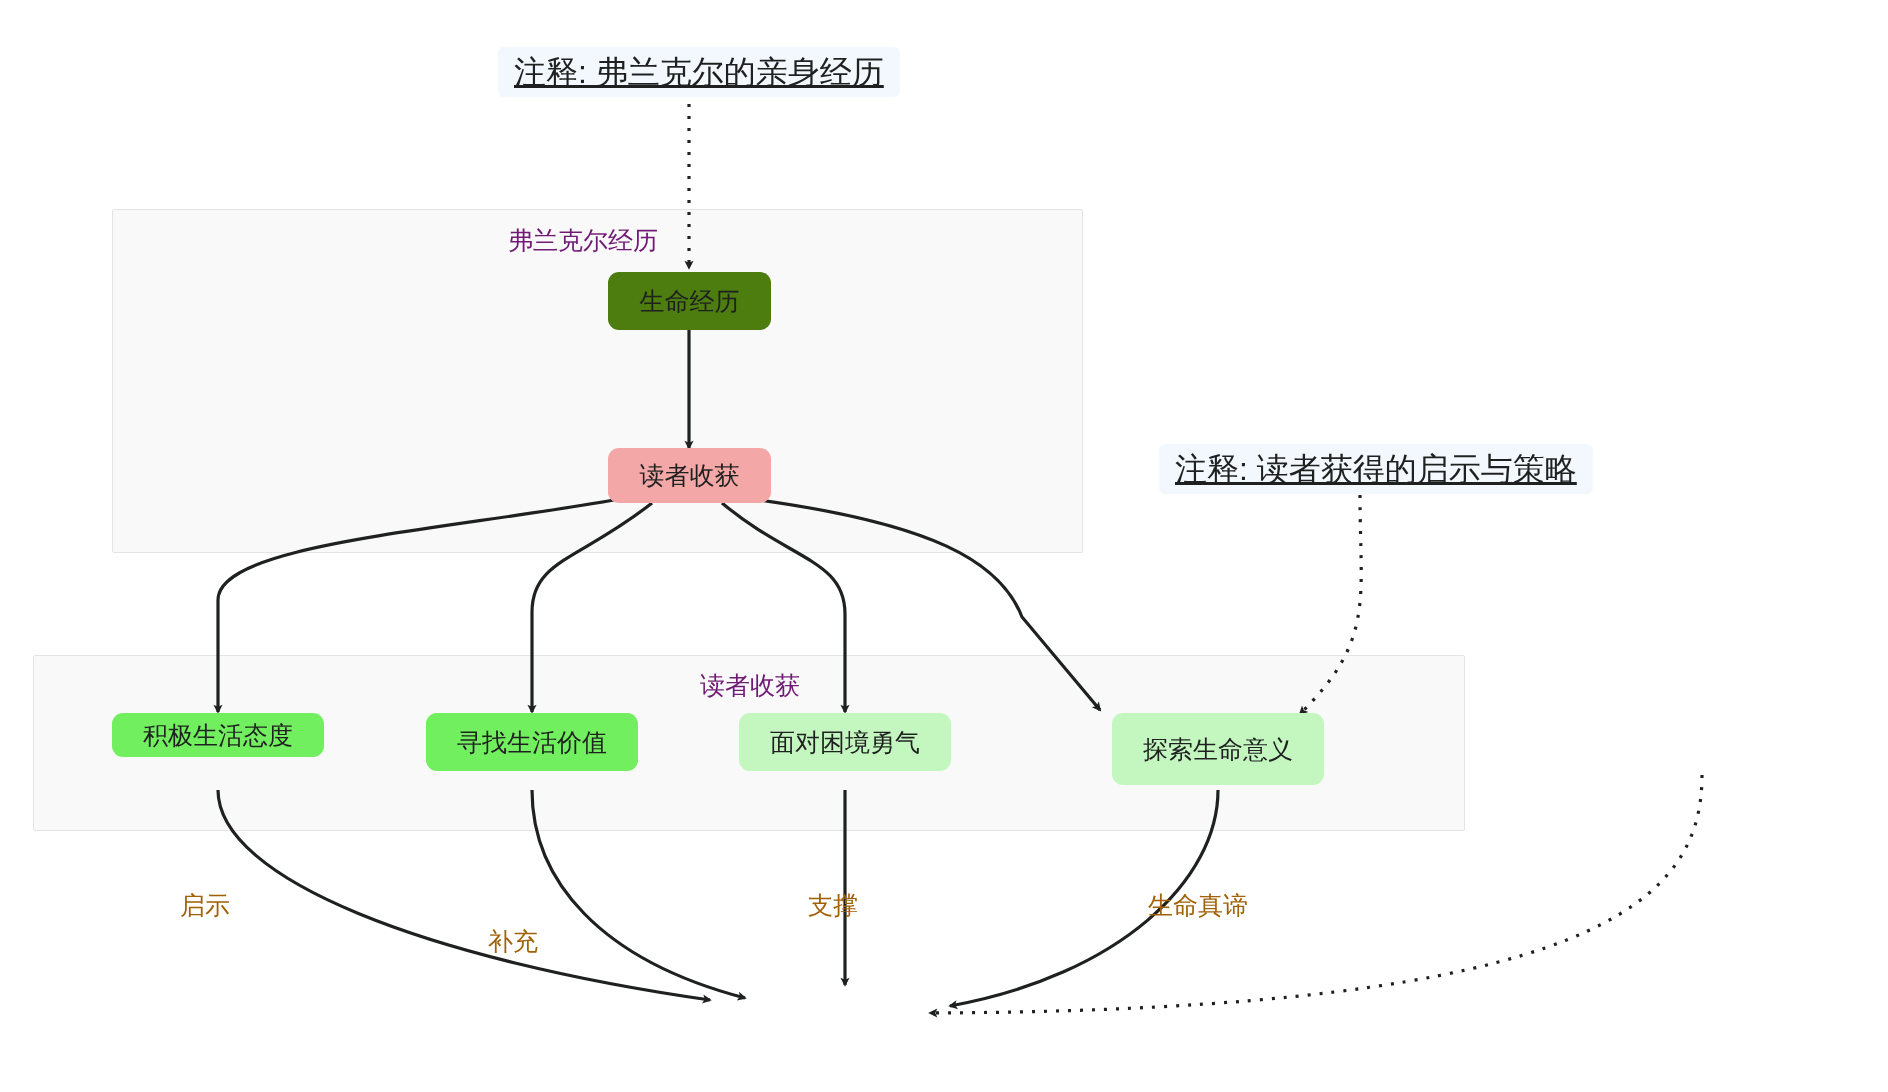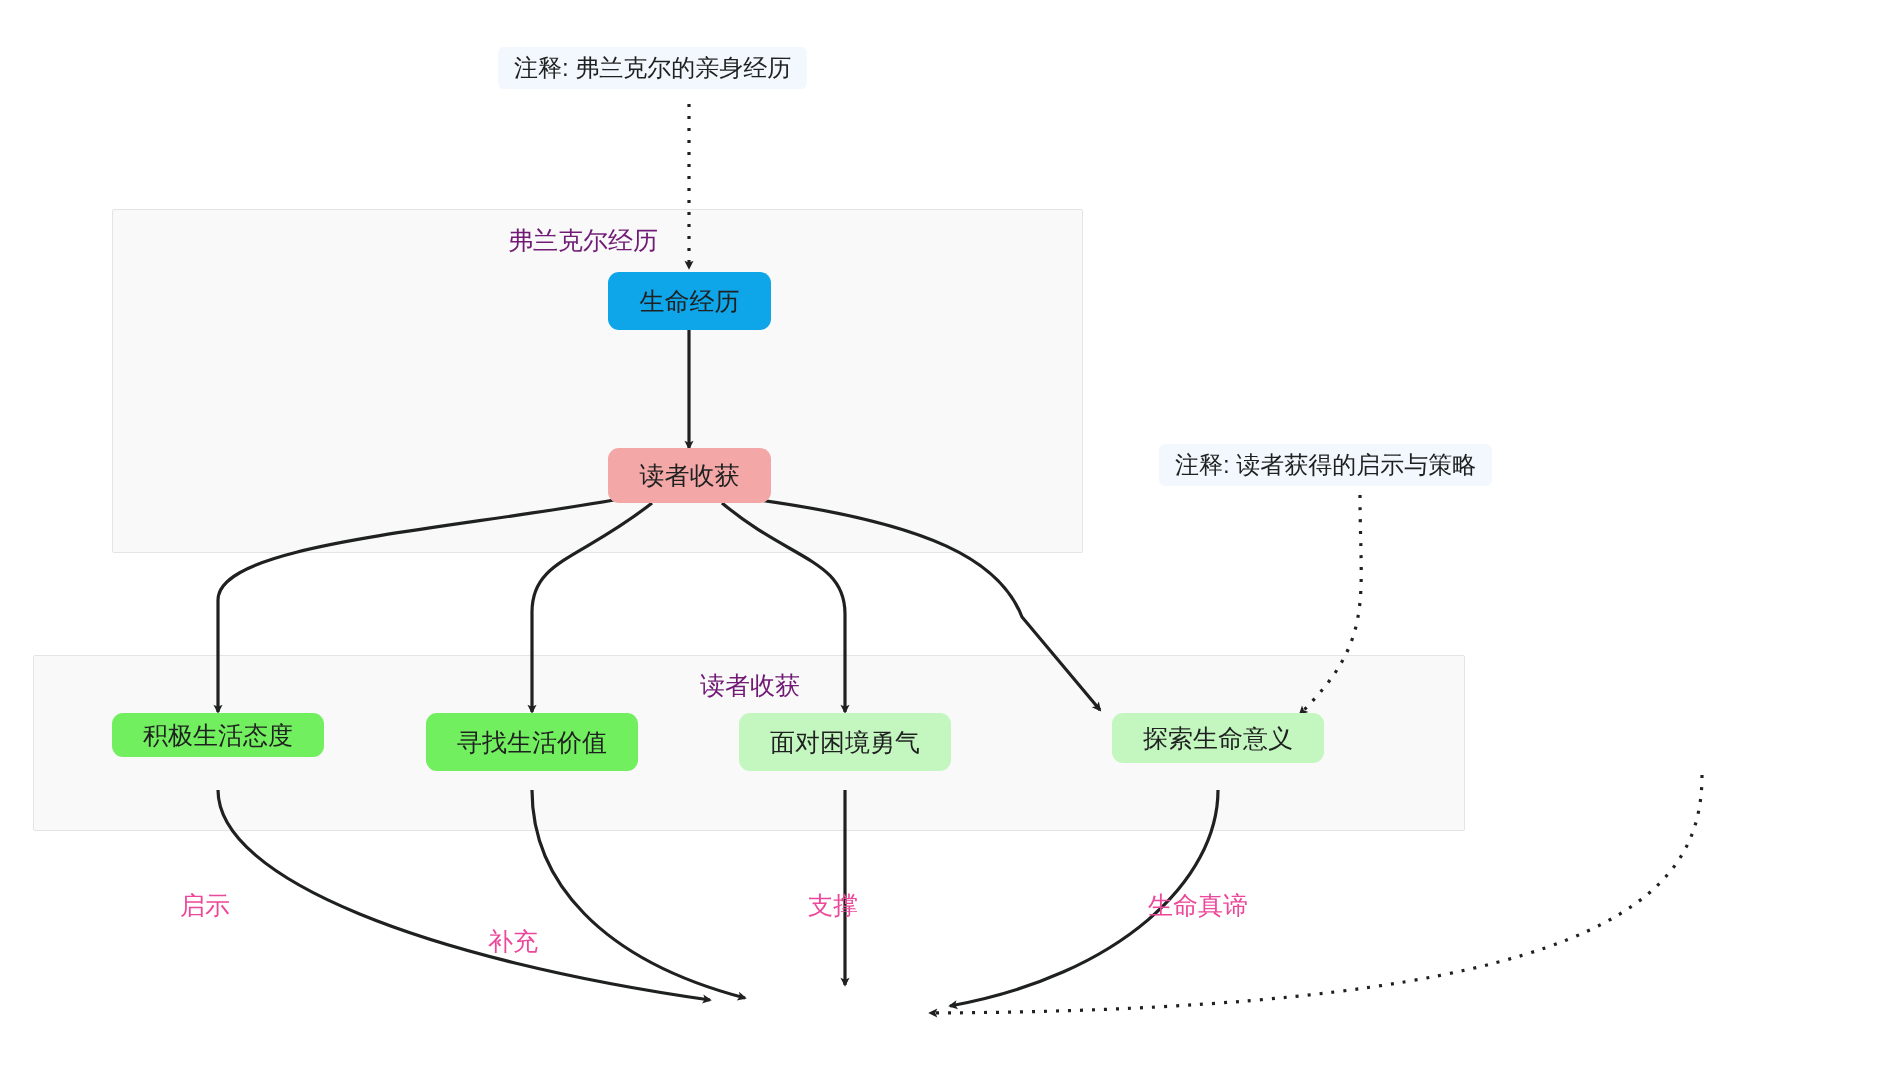--- a/index.html
+++ b/index.html
@@ -51,30 +51,31 @@
     line-height: 1;
   }
   .note {
     position: absolute;
     display: flex;
     align-items: center;
     justify-content: center;
     box-sizing: border-box;
     background: #f2f8fd;
     border-radius: 6px;
-    font-size: 24px;
+    font-size: 32px;
     color: #1f2020;
     white-space: nowrap;
     padding: 9px 16px;
     line-height: 1;
+    text-decoration: underline;
   }
   .edge-label {
     position: absolute;
     font-size: 25px;
-    color: #ec4899;
+    color: #a16207;
     white-space: nowrap;
     line-height: 1;
     background: transparent;
   }
 </style>
 </head>
 <body>
 
 <div id="canvas">
 
@@ -114,31 +115,31 @@
 
     <path d="M 1360 495 C 1360 600 1375 640 1300 714" fill="none" stroke="#1f2020" stroke-width="3.2" stroke-dasharray="3 9" stroke-linecap="butt" marker-end="url(#arrowbig)"></path>
 
     <path d="M 1702 775 C 1702 900 1600 1010 930 1013" fill="none" stroke="#1f2020" stroke-width="3.2" stroke-dasharray="3 9" stroke-linecap="butt" marker-end="url(#arrowbig)"></path>
   </svg>
 
   <div class="cluster-label" style="left:508px; top:228px;">弗兰克尔经历</div>
 
   <div class="cluster-label" style="left:700px; top:673px;">读者收获</div>
 
-  <div class="node" style="left:608px; top:272px; width:163px; height:58px; background:#0ea5e9;">生命经历</div>
+  <div class="node" style="left:608px; top:272px; width:163px; height:58px; background:#4d7c0f;">生命经历</div>
 
   <div class="node" style="left:608px; top:448px; width:163px; height:55px; background:#f4a7a7;">读者收获</div>
 
   <div class="node" style="left:112px; top:713px; width:212px; height:44px; background:#72ef5f;">积极生活态度</div>
 
   <div class="node" style="left:739px; top:713px; width:212px; height:58px; background:#c4f7c0;">面对困境勇气</div>
 
   <div class="node" style="left:426px; top:713px; width:212px; height:58px; background:#72ef5f;">寻找生活价值</div>
 
-  <div class="node" style="left:1112px; top:713px; width:212px; height:50px; background:#c4f7c0;">探索生命意义</div>
+  <div class="node" style="left:1112px; top:713px; width:212px; height:72px; background:#c4f7c0;">探索生命意义</div>
 
 
   <div class="edge-label" style="left:180px; top:893px;">启示</div>
 
   <div class="edge-label" style="left:488px; top:893px;margin-top:36px;">补充</div>
 
   <div class="edge-label" style="left:808px; top:893px;">支撑</div>
 
   <div class="edge-label" style="left:1148px; top:893px;">生命真谛</div>
 

